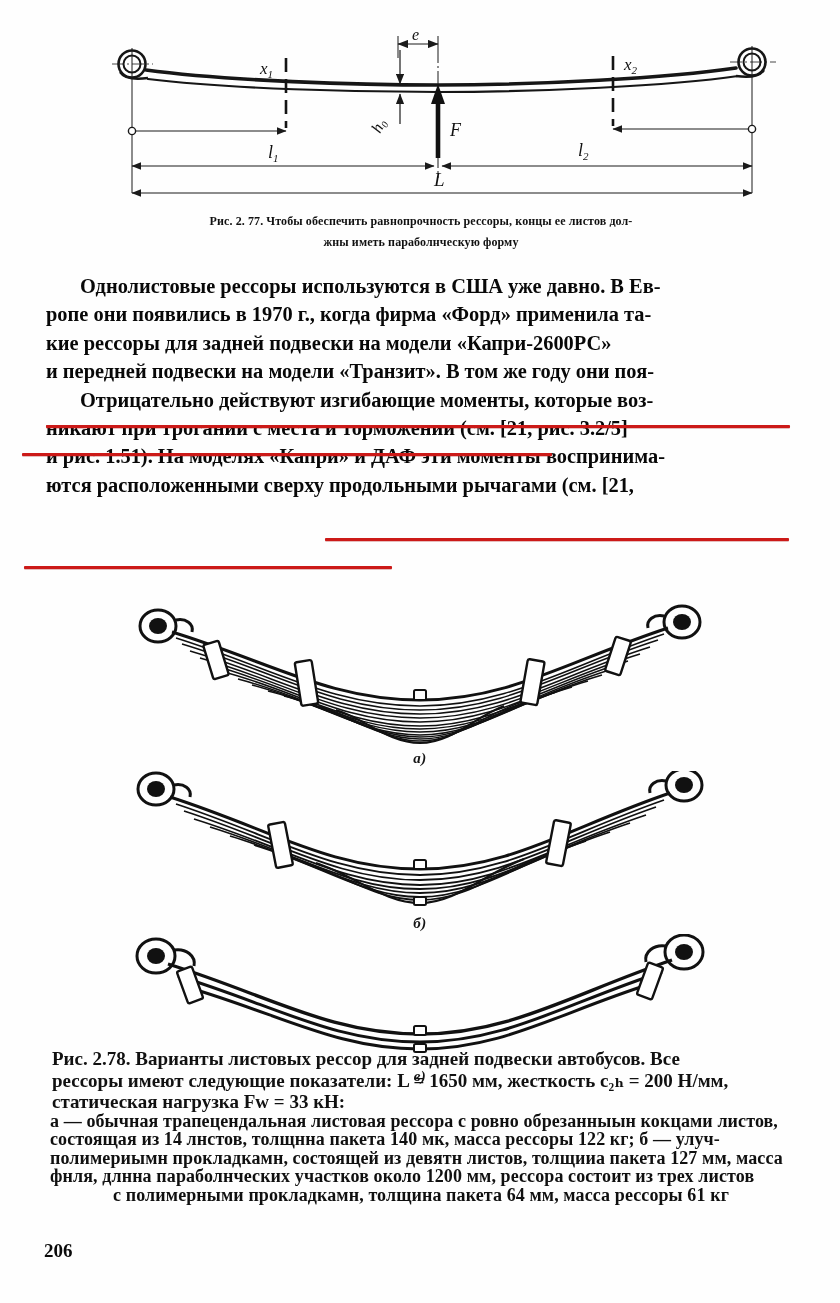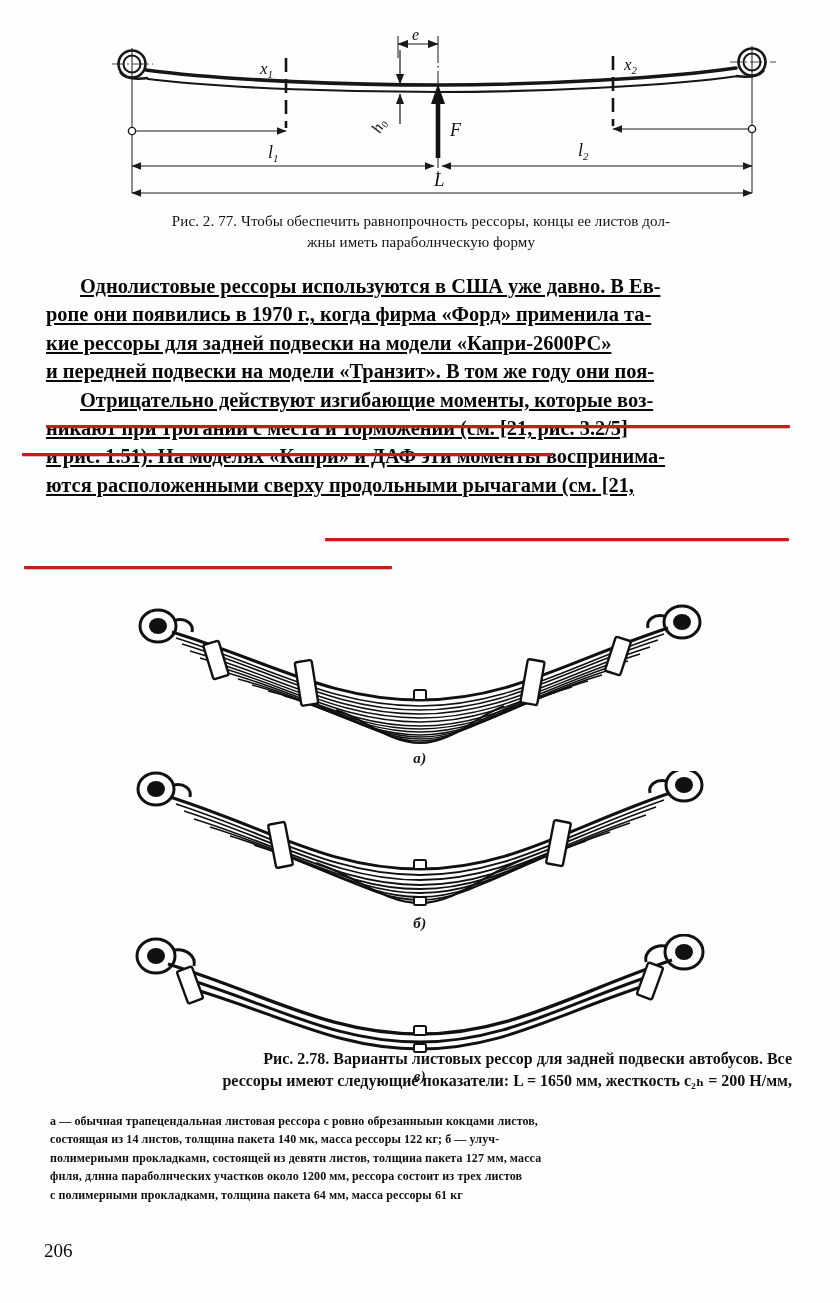--- a/index.html
+++ b/index.html
@@ -32,24 +32,24 @@
   }
   .fig277 svg { display: block; }
 
   
   .cap277 {
     position: absolute;
     left: 52px;
     top: 211px;
     width: 738px;
     text-align: center;
-    font-size: 15px;
+    font-size: 12px;
     line-height: 21px;
     letter-spacing: 0.1px;
-    font-weight: 400;
+    font-weight: 700;
     color: #111;
   }
   .cap277 .l1 { display: block; }
   .cap277 .l2 { display: block; }
 
   
   .body-text {
     position: absolute;
     left: 46px;
     top: 272px;
@@ -63,21 +63,21 @@
   .body-text p { margin: 0; }
   .para-line {
     display: block;
     white-space: nowrap;
     position: relative;
   }
   .para-line.just {
     display: flex;
     justify-content: space-between;
   }
-  .para-line.just > span { white-space: pre; text-decoration: underline; }
+  .para-line.just > span { white-space: pre; }
 
   
   .redline {
     position: absolute;
     background: #cc1a18;
     height: 2.6px;
     border-radius: 1px;
     box-shadow: 0 0.5px 0 rgba(170,20,18,.55);
   }
 
@@ -98,56 +98,56 @@
     letter-spacing: .5px;
     color: #141414;
   }
 
   
   .cap278 {
     position: absolute;
     left: 52px;
     top: 1048px;
     width: 740px;
-    text-align: right;
-    font-size: 16px;
+    text-align: left;
+    font-size: 19px;
     line-height: 21.5px;
     font-weight: 600;
     color: #111;
   }
   .cap278 .ln { display: block; }
 
   
   .footnote {
     position: absolute;
     left: 50px;
     top: 1112px;
     width: 742px;
-    font-size: 12px;
+    font-size: 18px;
     line-height: 18.4px;
     font-weight: 700;
     text-align: justify;
     color: #101010;
     letter-spacing: .1px;
   }
   .footnote p { margin: 0; }
   .footnote .fl {
     display: flex;
     justify-content: space-between;
     white-space: pre;
   }
-  .footnote .fl.last { display: block; text-align: left; }
+  .footnote .fl.last { display: block; text-align: center; }
 
   
   .folio {
     position: absolute;
     left: 44px;
     top: 1240px;
     font-size: 19px;
-    font-weight: 400;
+    font-weight: 700;
     color: #0a0a0a;
   }
 
   .vcenterline { stroke: #1a1a1a; stroke-width: 1; }
 </style>
 </head>
 <body>
 
 <div class="page">
 
@@ -377,20 +377,21 @@
           <rect x="294" y="110" width="12" height="8" rx="1.5" fill="#fff" stroke="#111" stroke-width="2"></rect>
         </g>
       </svg>
       <div class="spring-label">в)</div>
     </div>
   </div>
 
   <div class="cap278">
     <span class="ln">Рис. 2.78. Варианты листовых рессор для задней подвески автобусов. Все</span>
     <span class="ln">рессоры имеют следующие показатели: L = 1650 мм, жесткость c₂ₕ = 200 Н/мм,</span>
+    <span class="ln">статическая нагрузка Fw = 33 кН:</span>
   </div>
 
   <div class="footnote">
     <p>
       <span class="fl"><span>a — обычная трапецендальная листовая рессора с ровно обрезанныын кокцами листов,</span></span>
       <span class="fl"><span>состоящая из 14 лнстов, толщнна пакета 140 мк, масса рессоры 122 кг; б — улуч-</span></span>
       <span class="fl"><span>полимериымн прокладкамн, состоящей из девятн листов, толщииа пакета 127 мм, масса</span></span>
       <span class="fl"><span>фнля, длнна параболнческих участков около 1200 мм, рессора состоит из трех листов</span></span>
       <span class="fl last"><span>с полимерными прокладкамн, толщина пакета 64 мм, масса рессоры 61 кг</span></span>
     </p>

